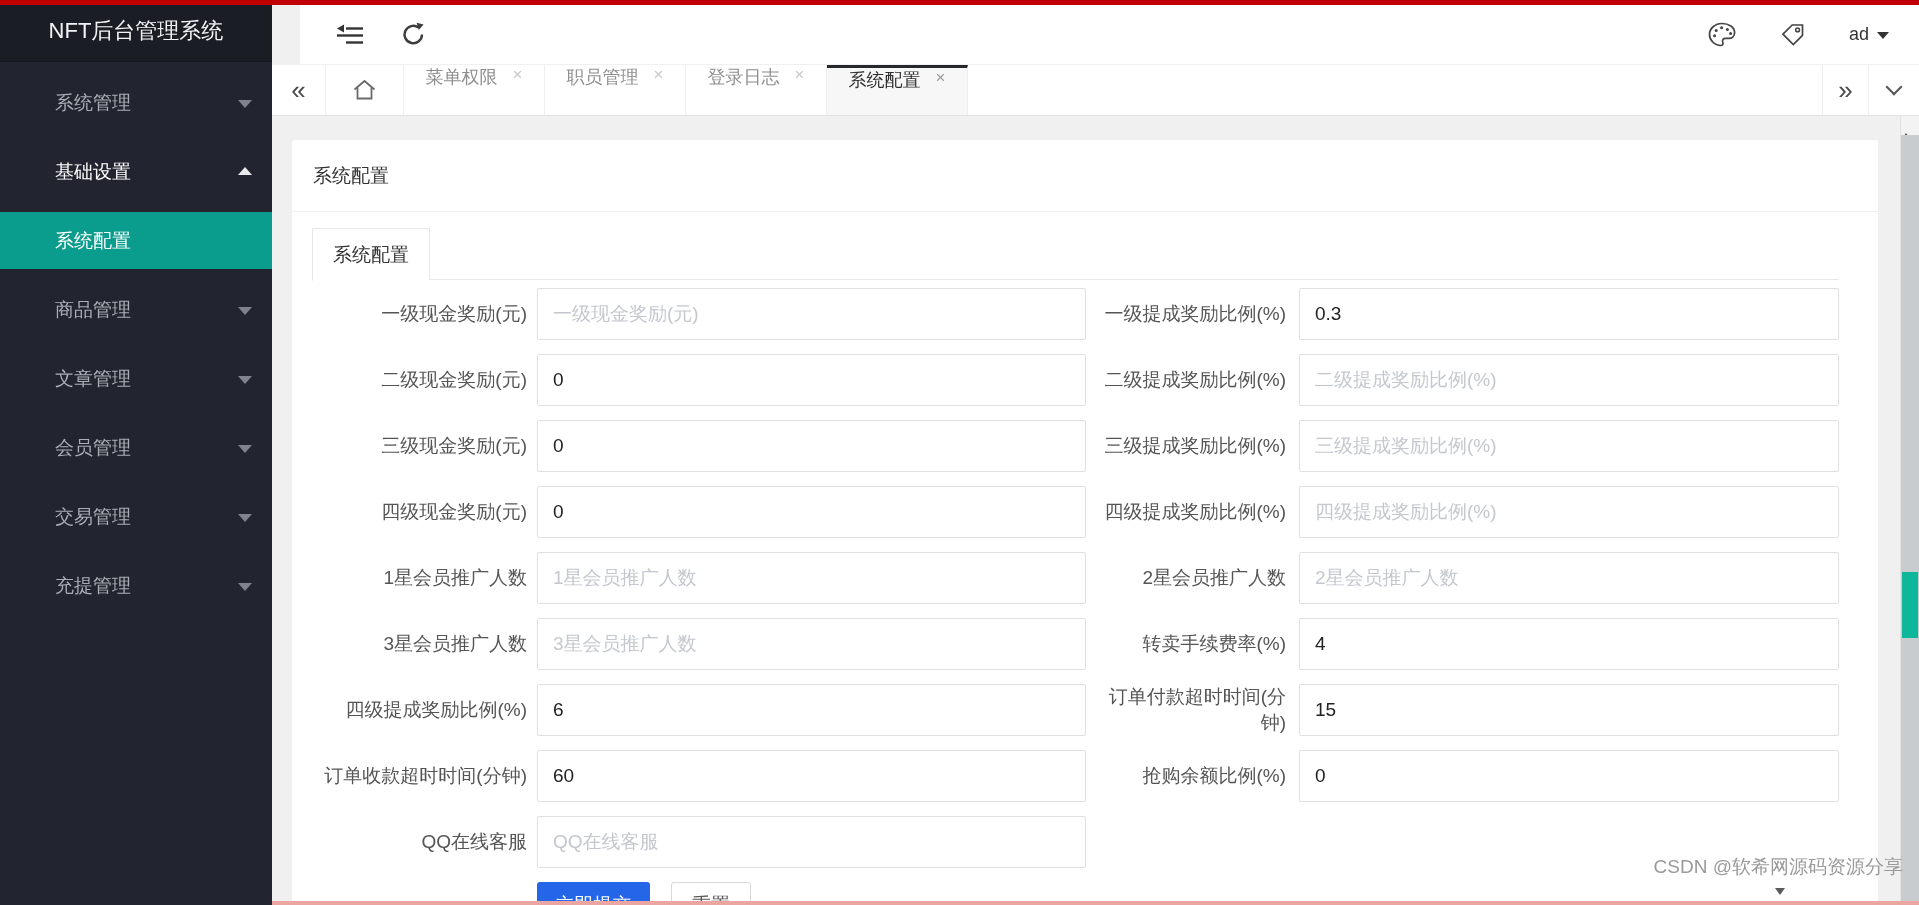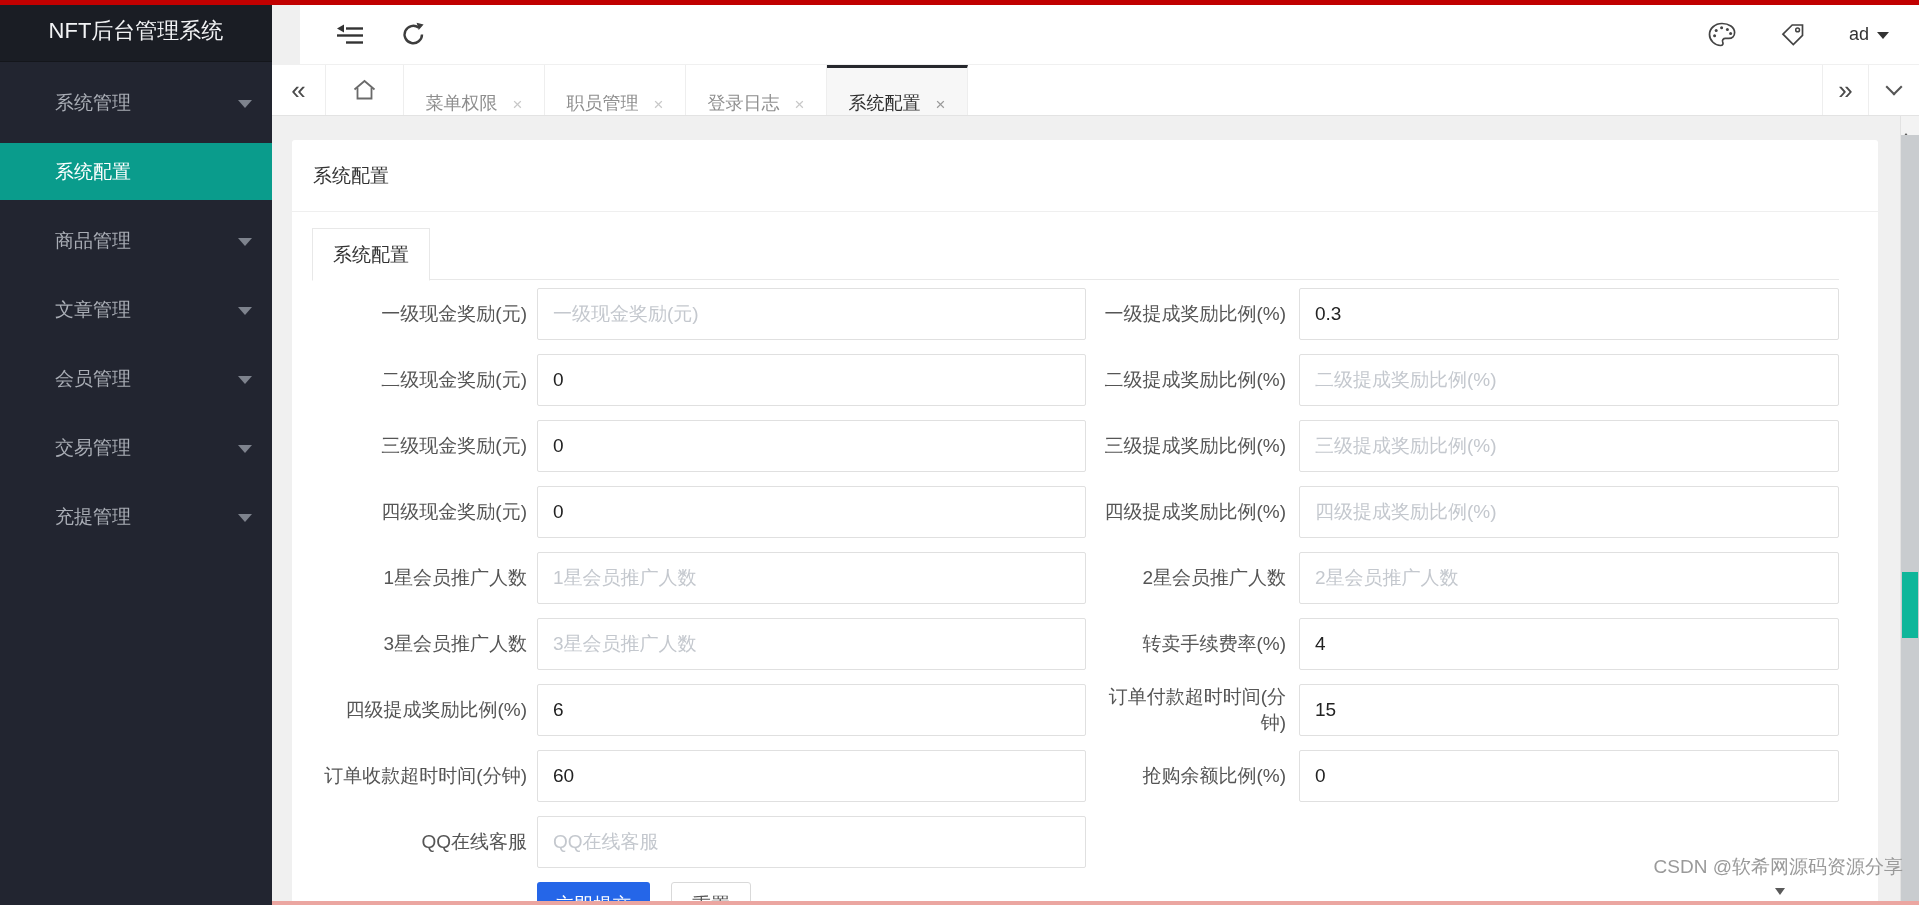--- a/index.html
+++ b/index.html
@@ -38,21 +38,21 @@
   .user-caret { width:0; height:0; border-left:6px solid transparent; border-right:6px solid transparent;
                 border-top:7px solid #333; margin-left:8px; margin-top:2px; }
 
   
   .tabbar { position:absolute; left:272px; top:64px; right:0; height:52px; background:#fff;
             border-top:1px solid #f0f0f0; border-bottom:1px solid #e3e3e3; display:flex; z-index:39; }
   .tb-btn { width:54px; display:flex; align-items:center; justify-content:center;
             border-right:1px solid #eeeeee; color:#4a4a4a; font-size:26px; cursor:pointer; }
   .tb-home { width:78px; display:flex; align-items:center; justify-content:center;
              border-right:1px solid #eeeeee; cursor:pointer; }
-  .tab { width:141px; display:flex; align-items:flex-end; justify-content:center; gap:15px;
+  .tab { width:141px; display:flex; align-items:flex-start; justify-content:center; gap:15px;
          border-right:1px solid #eeeeee; font-size:18px; color:#8e8e8e; cursor:pointer; }
   .tab .close { color:#c8c8c8; font-size:17px; }
   .tab.active { background:#f7f7f7; border-top:3px solid #26282d; color:#2f2f2f; }
   .tab.active .close { color:#9a9a9a; }
   .tb-right { margin-left:auto; display:flex; }
   .tb-more { width:46px; display:flex; align-items:center; justify-content:center;
              border-left:1px solid #eeeeee; color:#4a4a4a; font-size:26px; cursor:pointer; }
   .tb-down { width:51px; display:flex; align-items:center; justify-content:center;
              border-left:1px solid #eeeeee; cursor:pointer; }
   .chev-dn { width:12px; height:12px; border-right:2px solid #555; border-bottom:2px solid #555;
@@ -110,20 +110,24 @@
 
 <div class="topline"></div>
 
 <div class="sidebar">
   <div class="brand">NFT后台管理系统</div>
   <ul class="menu">
     <li>
       <span>系统管理</span>
       <i class="chev down"></i>
     </li>
+    <li class="parent-open">
+      <span>基础设置</span>
+      <i class="chev up"></i>
+    </li>
     <li class="selected">
       <span>系统配置</span>
     </li>
     <li>
       <span>商品管理</span>
       <i class="chev down"></i>
     </li>
     <li>
       <span>文章管理</span>
       <i class="chev down"></i>

